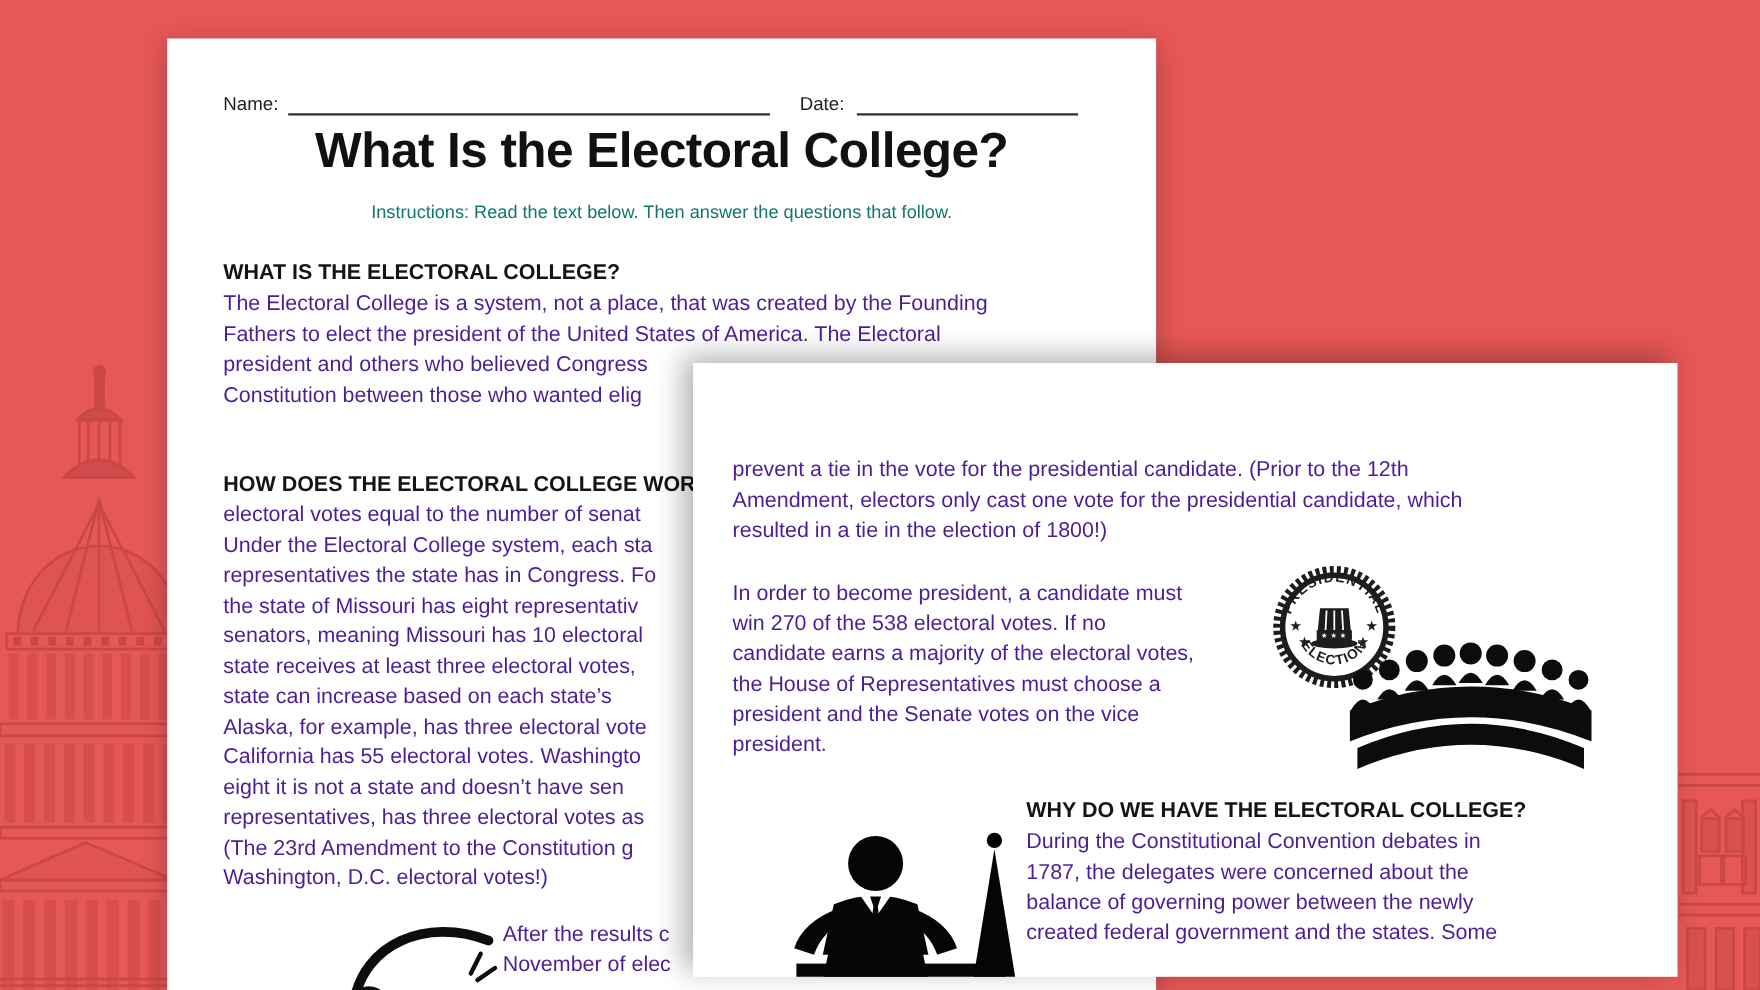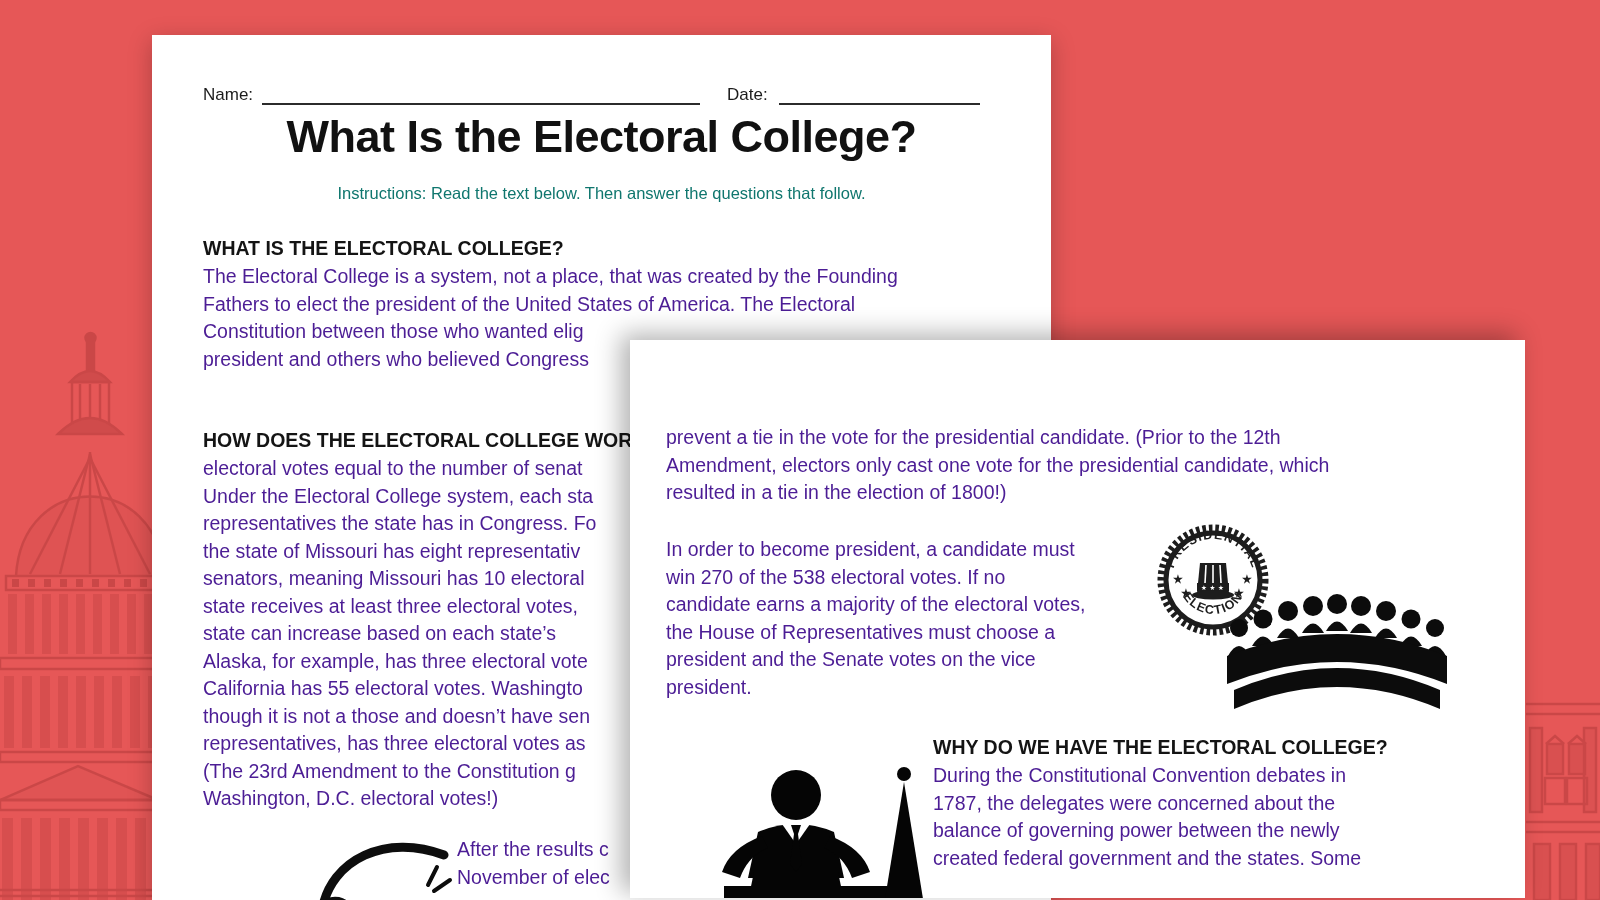--- a/index.html
+++ b/index.html
@@ -6,21 +6,21 @@
   html,body { width:1600px; height:900px; overflow:hidden; }
   body { background:#e65757; position:relative; font-family:"Liberation Sans", sans-serif; }
 
   .bg-sketch { position:absolute; z-index:1; opacity:.6; }
   #capitol-sketch { left:0; top:330px; }
   #building-sketch { left:1526px; top:698px; }
 
   .page { position:absolute; background:#ffffff; }
   .back-page { left:152px; top:35px; width:899px; height:865px; z-index:2;
                box-shadow:0 6px 22px rgba(0,0,0,.25); }
-  .front-page { left:630px; top:340px; width:895px; height:558px; z-index:3;
+  .front-page { left:630px; top:330px; width:895px; height:558px; z-index:3;
                 box-shadow:-9px -6px 24px rgba(0,0,0,.30); }
 
   .abs { position:absolute; }
   .line { font-size:19.5px; line-height:27.5px; white-space:pre; color:#4c1d95; }
   .sec-heading { font-size:19.5px; line-height:27px; font-weight:bold; color:#141414;
                  white-space:pre; margin-bottom:1px; }
 
   
   .meta-label { font-size:17px; font-weight:normal; color:#1c1c1c; }
   .fill-line { border-bottom:2px solid #2b2b2b; position:absolute; height:1px; }
@@ -146,36 +146,36 @@
   <span class="abs meta-label date-label">Date:</span>
   <span class="fill-line date-fill"></span>
 
   <div class="abs title">What Is the Electoral College?</div>
   <div class="abs instructions">Instructions: Read the text below. Then answer the questions that follow.</div>
 
   <div class="abs sec-what">
     <div class="sec-heading">WHAT IS THE ELECTORAL COLLEGE?</div>
     <div class="line">The Electoral College is a system, not a place, that was created by the Founding</div>
     <div class="line">Fathers to elect the president of the United States of America. The Electoral</div>
+    <div class="line">president and others who believed Congress</div>
     <div class="line">Constitution between those who wanted elig</div>
-    <div class="line">president and others who believed Congress</div>
   </div>
 
   <div class="abs sec-how">
     <div class="sec-heading">HOW DOES THE ELECTORAL COLLEGE WOR</div>
     <div class="line">electoral votes equal to the number of senat</div>
     <div class="line">Under the Electoral College system, each sta</div>
     <div class="line">representatives the state has in Congress. Fo</div>
     <div class="line">the state of Missouri has eight representativ</div>
     <div class="line">senators, meaning Missouri has 10 electoral</div>
     <div class="line">state receives at least three electoral votes,</div>
     <div class="line">state can increase based on each state’s</div>
     <div class="line">Alaska, for example, has three electoral vote</div>
     <div class="line">California has 55 electoral votes. Washingto</div>
-    <div class="line">though it is not a those and doesn’t have sen</div>
+    <div class="line">eight it is not a state and doesn’t have sen</div>
     <div class="line">representatives, has three electoral votes as</div>
     <div class="line">(The 23rd Amendment to the Constitution g</div>
     <div class="line">Washington, D.C. electoral votes!)</div>
   </div>
 
   <svg class="abs flourish" width="170" height="102" viewBox="0 0 170 102">
     <g stroke="#0d0d0d" fill="none" stroke-linecap="round">
       <path d="M152,22 C95,0 38,26 30,78" stroke-width="9"></path>
       <path d="M30,78 C14,112 66,118 62,88 C59,64 34,62 30,78" stroke-width="8"></path>
       <path d="M136,52 l9,-18" stroke-width="4"></path>

